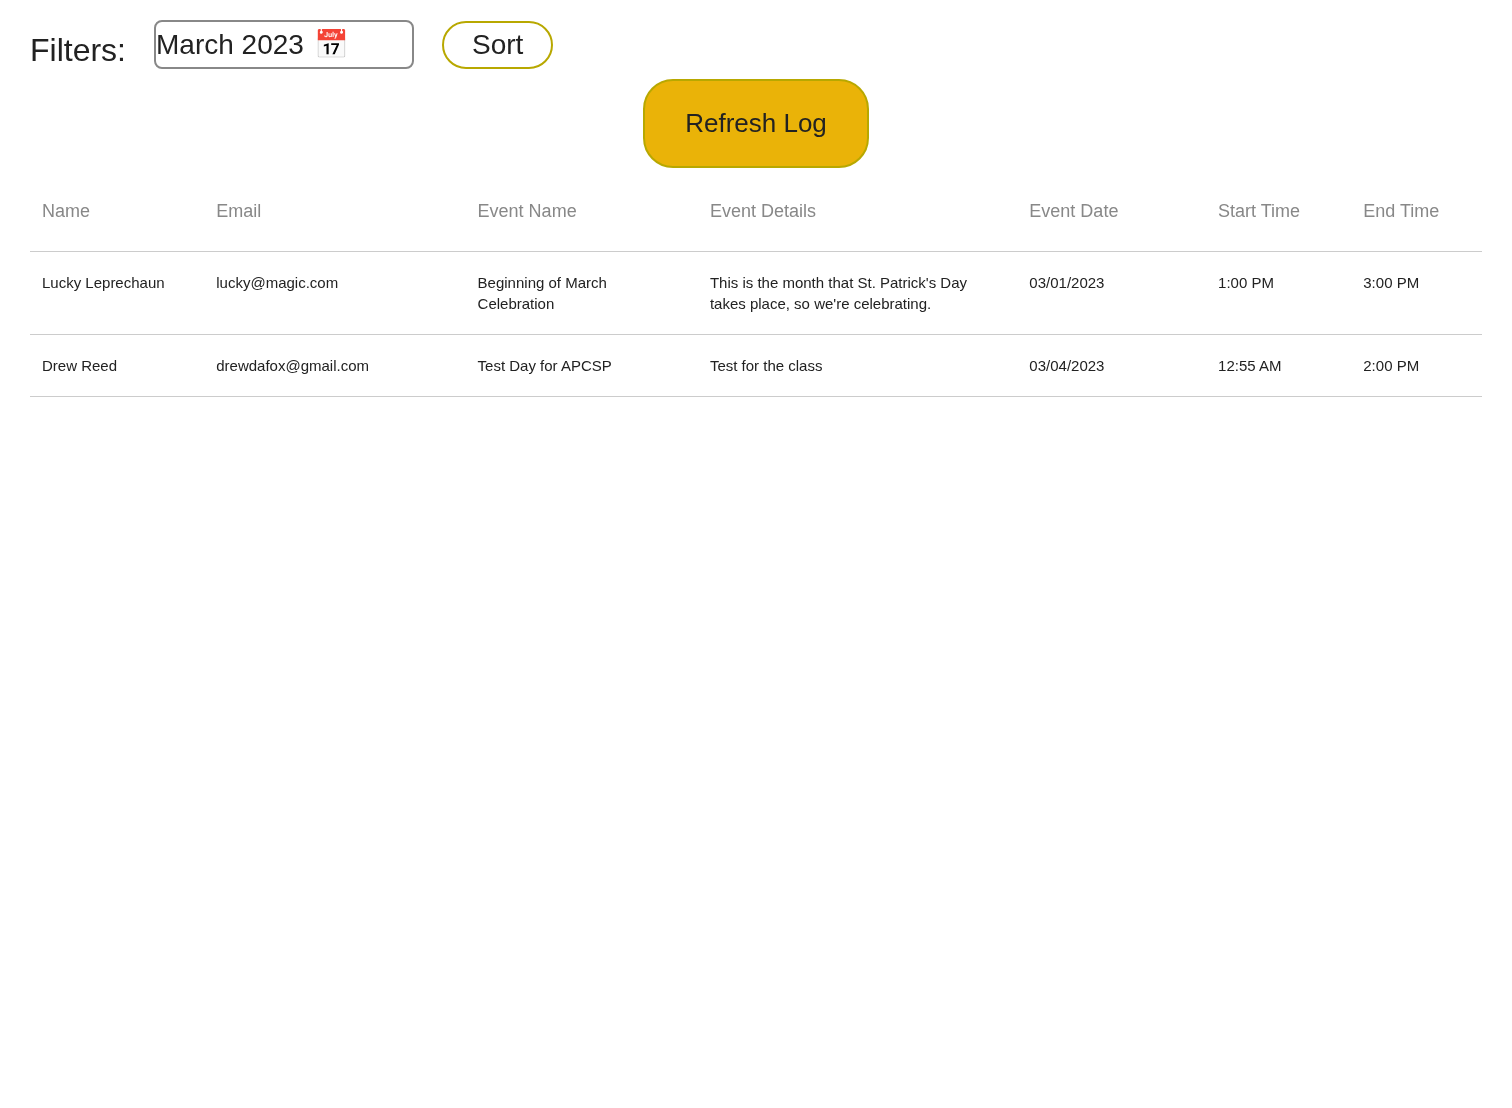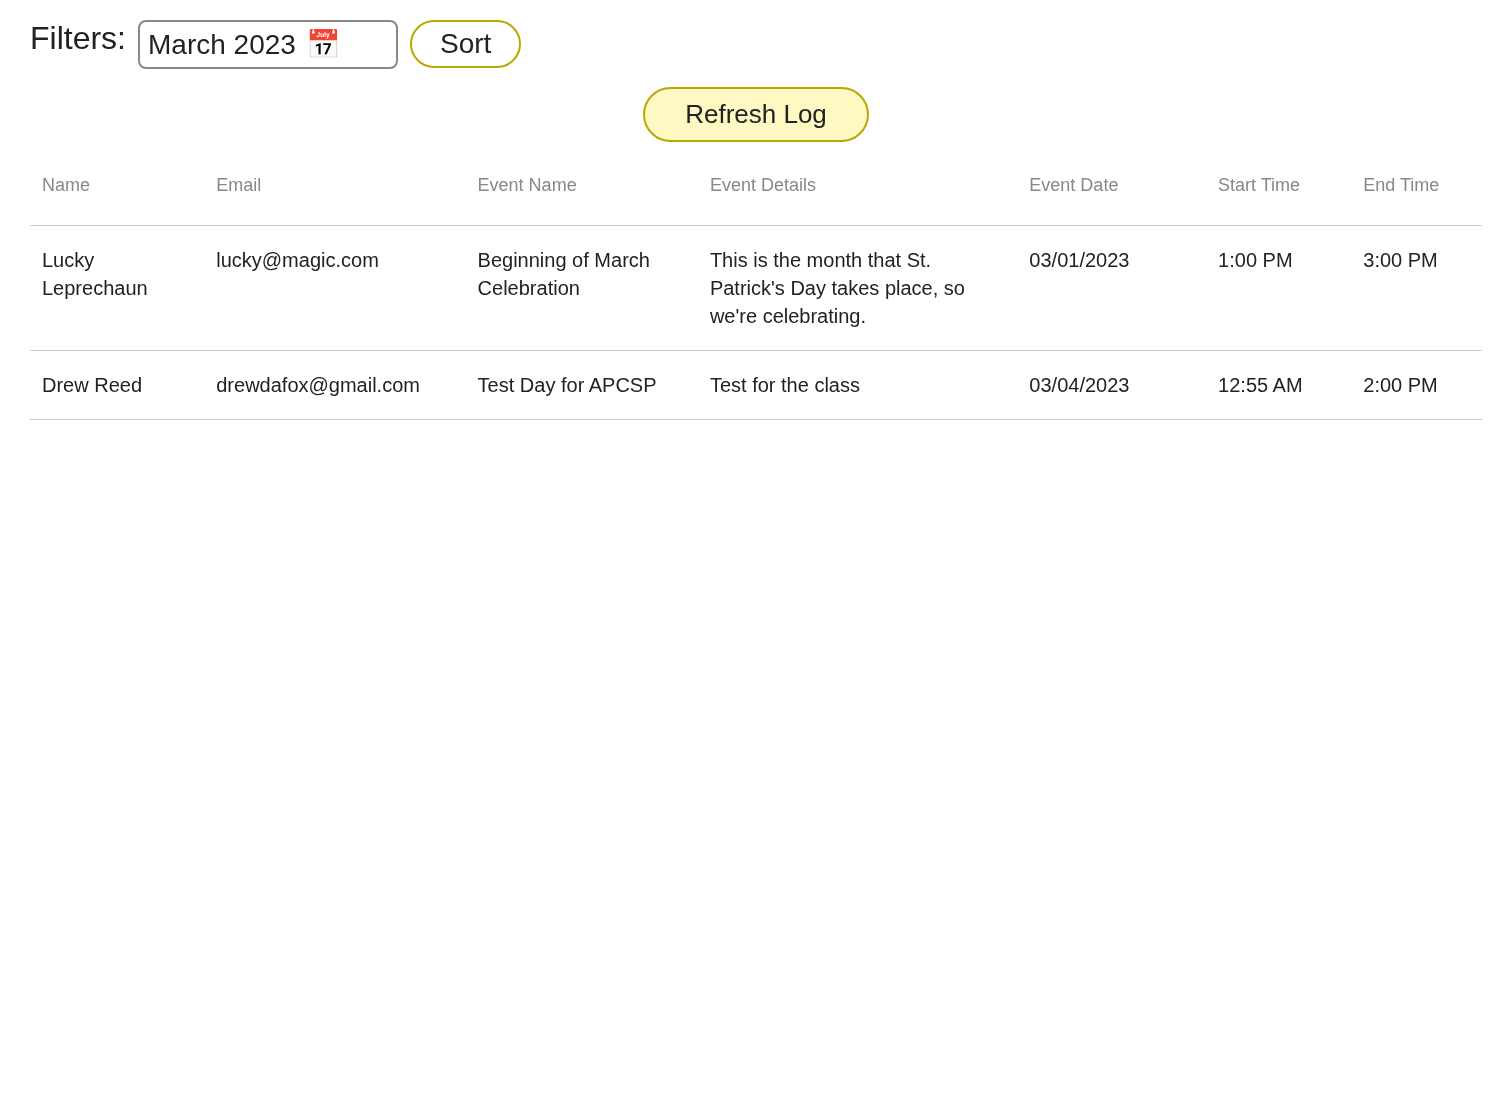--- a/index.html
+++ b/index.html
@@ -11,23 +11,23 @@
     body {
       font-family: -apple-system, BlinkMacSystemFont, 'Helvetica Neue', Arial, sans-serif;
       background: #ffffff;
       color: #222;
       font-size: 18px;
       padding: 20px 30px;
     }
 
     .filters-row {
       display: flex;
-      align-items: flex-start;
-      gap: 12px;
-      margin-bottom: 18px;
+      align-items: flex-end;
+      gap: 28px;
+      margin-bottom: 10px;
       flex-wrap: wrap;
     }
 
     .filters-label {
       font-size: 32px;
       font-weight: 400;
       color: #222;
     }
 
     .filter-select {
@@ -57,21 +57,21 @@
       font-size: 18px;
       color: #555;
       pointer-events: none;
     }
 
     .date-input-wrapper {
       display: flex;
       align-items: center;
       border: 2px solid #888;
       border-radius: 8px;
-      padding: 6px 8px;
+      padding: 6px 0;
       gap: 10px;
       font-size: 28px;
       min-width: 260px;
     }
 
     .date-text {
       font-size: 28px;
       font-weight: 400;
       color: #222;
     }
@@ -94,24 +94,24 @@
 
     .refresh-row {
       display: flex;
       justify-content: center;
       margin-bottom: 24px;
     }
 
     .refresh-button {
       font-size: 26px;
       font-weight: 400;
-      padding: 10px 40px;
+      padding: 27px 40px;
       border: 2.5px solid #b8a800;
       border-radius: 30px;
-      background: #fef9c3;
+      background: #eab308;
       cursor: pointer;
       color: #222;
     }
 
     table {
       width: 100%;
       border-collapse: collapse;
     }
 
     thead tr th {
@@ -126,21 +126,21 @@
 
     tbody tr {
       border-top: 1.5px solid #ccc;
     }
 
     tbody tr:last-child {
       border-bottom: 1.5px solid #ccc;
     }
 
     tbody tr td {
-      font-size: 20px;
+      font-size: 15px;
       color: #222;
       padding: 20px 12px;
       vertical-align: top;
       line-height: 1.4;
     }
 
     .col-name { width: 12%; }
     .col-email { width: 18%; }
     .col-event-name { width: 16%; }
     .col-event-details { width: 22%; }

